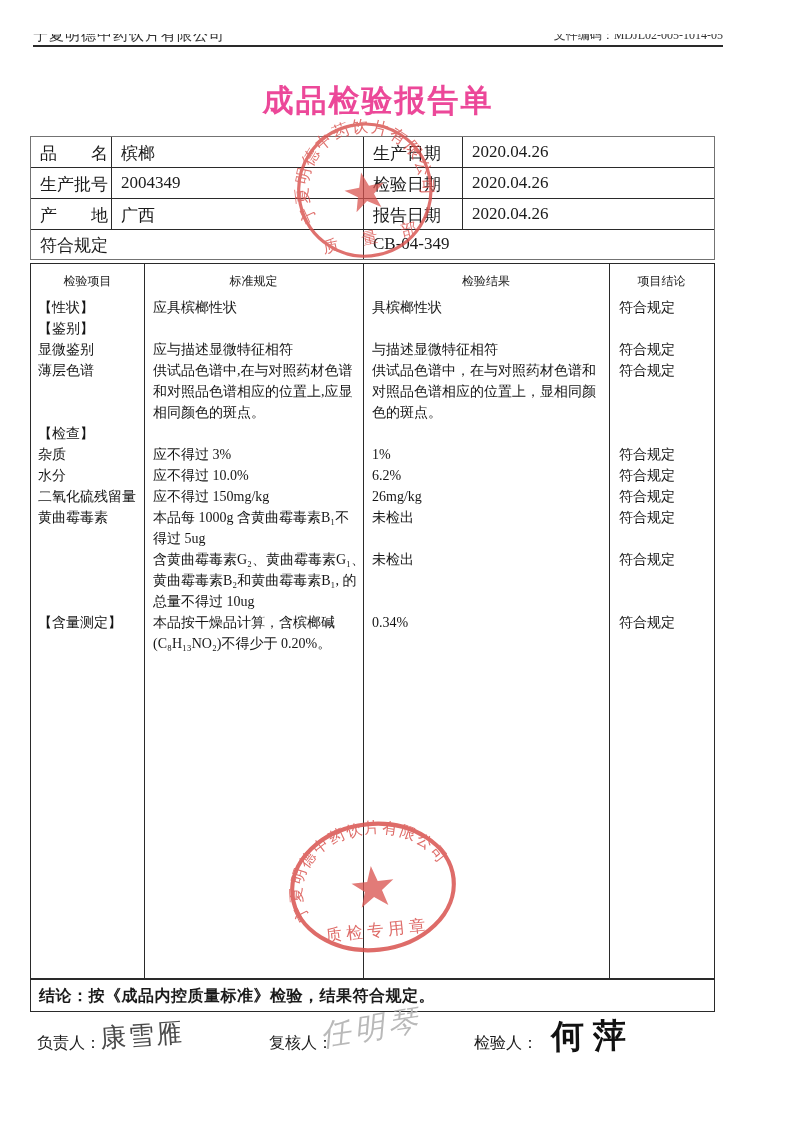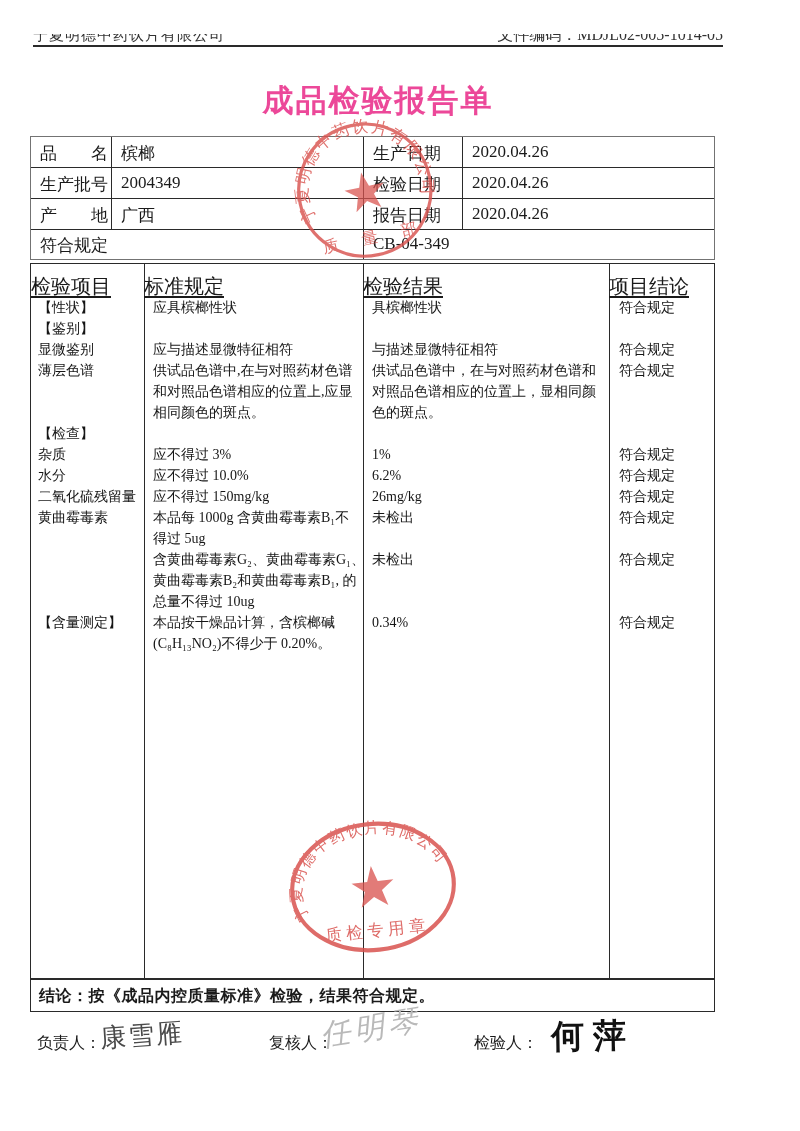--- a/index.html
+++ b/index.html
@@ -10,37 +10,37 @@
   }
   
   .page-header{
     position:absolute;left:33px;top:24px;width:690px;height:21px;
     border-bottom:2px solid #2a2a2a;
     display:flex;justify-content:space-between;align-items:flex-end;
   }
   .clip{height:11px;overflow:hidden;}
   .clip span{display:block;line-height:16px;transform:translateY(-7px);color:#333;}
   .company-name span{font-size:15px;letter-spacing:1px;}
-  .doc-code span{font-size:16px;}
+  .doc-code span{font-size:12px;}
   
   .doc-title{
     position:absolute;left:33px;top:80px;width:690px;text-align:center;
     font-size:31px;font-weight:bold;letter-spacing:2px;color:#ec4899;
   }
   
   .info{position:absolute;left:30px;top:136px;width:685px;height:124px;border:1px solid #737373;box-sizing:border-box;}
   .hline{position:absolute;left:0;width:100%;border-top:1px solid #2a2a2a;height:0;}
   .vline{position:absolute;top:0;border-left:1px solid #2a2a2a;width:0;}
   .cell{position:absolute;font-size:17px;white-space:nowrap;}
   
   .main{position:absolute;left:30px;top:263px;width:685px;height:716px;border:1px solid #2a2a2a;box-sizing:border-box;}
   .main .v1{left:113px;height:100%;}
   .main .v2{left:332px;height:100%;}
   .main .v3{left:578px;height:100%;}
-  .th{position:absolute;top:9px;font-size:20px;text-align:left;text-decoration:underline;text-underline-offset:3px;}
+  .th{position:absolute;top:9px;font-size:12px;text-align:center;text-underline-offset:3px;}
   .th1{left:0;width:113px;}
   .th2{left:113px;width:219px;}
   .th3{left:332px;width:246px;}
   .th4{left:578px;width:105px;}
   .tcol{position:absolute;top:33px;font-size:14px;line-height:21px;white-space:pre;color:#151515;}
   .tc1{left:7px;width:104px;}
   .tc2{left:122px;width:210px;}
   .tc3{left:341px;width:235px;}
   .tc4{left:588px;width:93px;}
   

